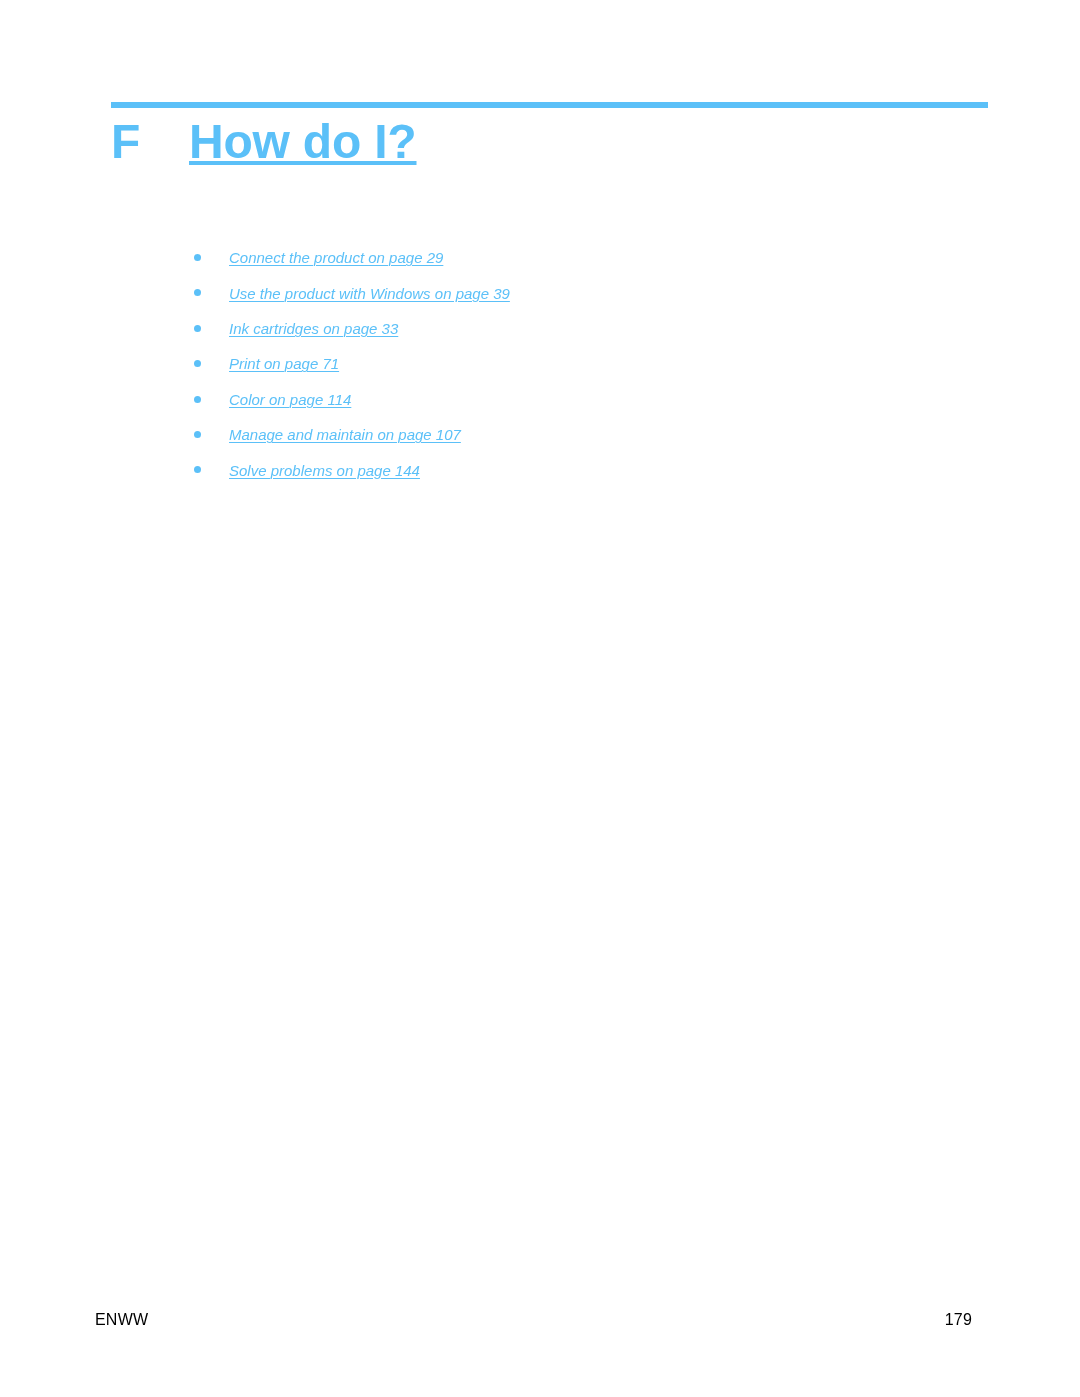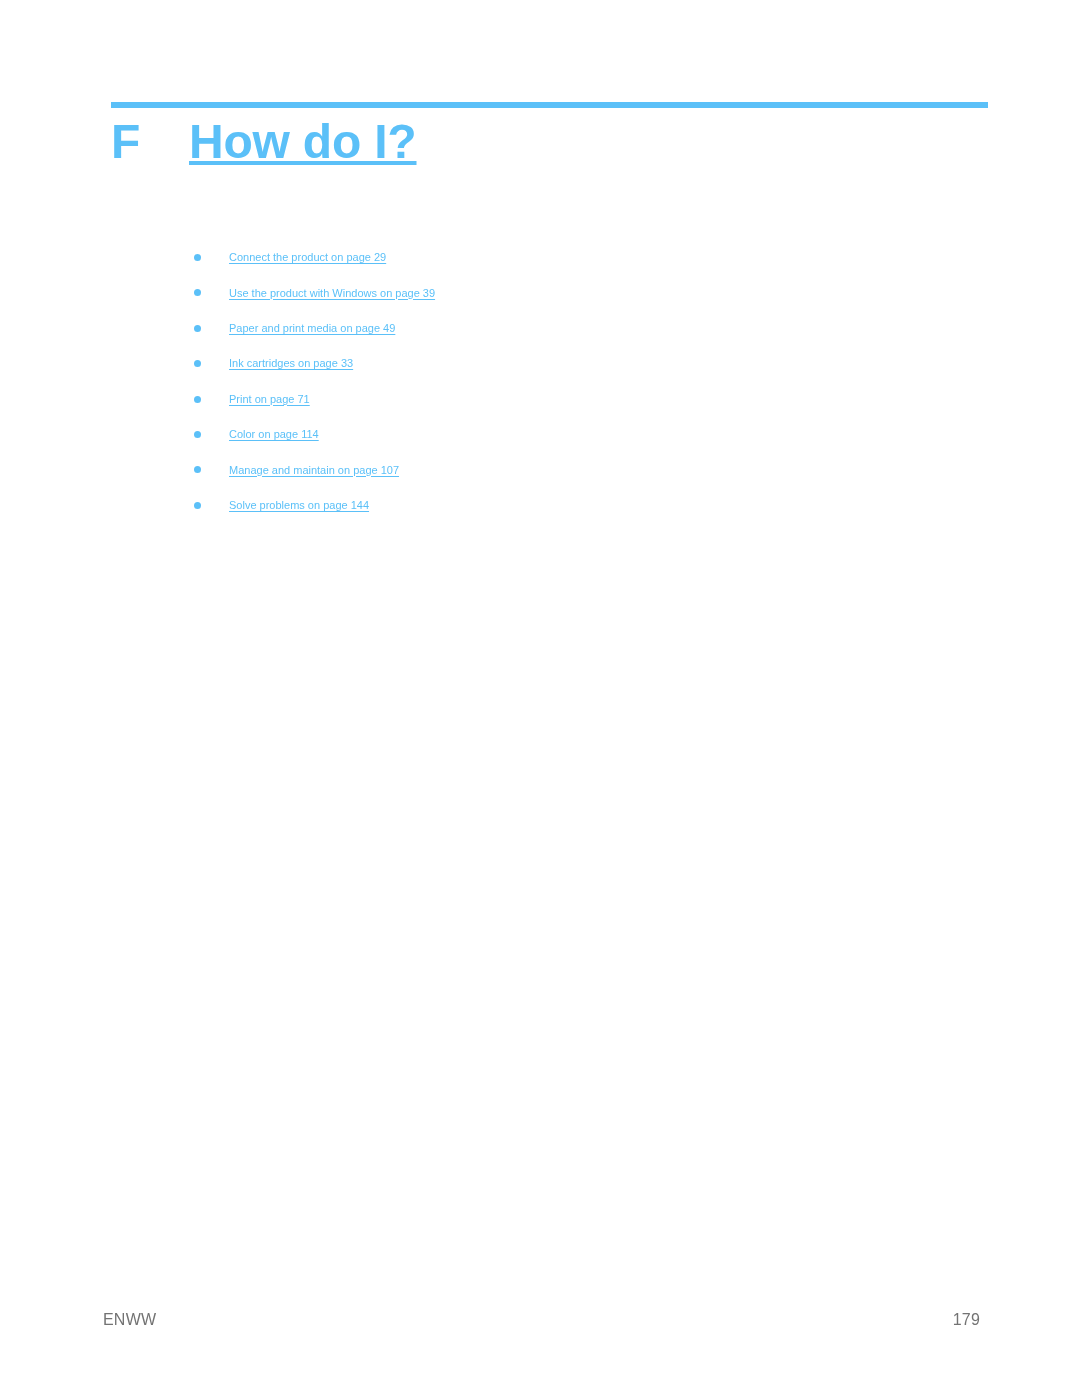--- a/index.html
+++ b/index.html
@@ -76,39 +76,40 @@
     position: absolute;
     left: 0px;
     top: 14px;
     width: 7px;
     height: 7px;
     border-radius: 50%;
     background: #5BC0F8;
   }
   .xref-link {
     color: #5BC0F8;
-    font-size: 11px;
+    font-size: 15px;
     line-height: 21px;
     text-decoration: underline;
     text-underline-offset: 2px;
     text-decoration-thickness: 1px;
     white-space: nowrap;
     cursor: pointer;
+    font-style: italic;
   }
 
   
   .footer {
     position: absolute;
-    left: 103px;
+    left: 95px;
     top: 1310px;
     width: 877px;
     display: flex;
     justify-content: space-between;
     align-items: baseline;
-    color: #737373;
+    color: #000000;
     font-size: 16px;
     line-height: 20px;
   }
   .footer-left { letter-spacing: 0.2px; }
   .footer-right { letter-spacing: 0.2px; }
 </style>
 </head>
 <body>
 
 <div class="page">
@@ -121,24 +122,20 @@
   </div>
 
   <ul class="xref-list">
     <li class="xref-item">
       <span class="xref-bullet"></span>
       <a class="xref-link" href="#">Connect the product on page 29</a>
     </li>
     <li class="xref-item">
       <span class="xref-bullet"></span>
       <a class="xref-link" href="#">Use the product with Windows on page 39</a>
-    </li>
-    <li class="xref-item">
-      <span class="xref-bullet"></span>
-      <a class="xref-link" href="#">Paper and print media on page 49</a>
     </li>
     <li class="xref-item">
       <span class="xref-bullet"></span>
       <a class="xref-link" href="#">Ink cartridges on page 33</a>
     </li>
     <li class="xref-item">
       <span class="xref-bullet"></span>
       <a class="xref-link" href="#">Print on page 71</a>
     </li>
     <li class="xref-item">

